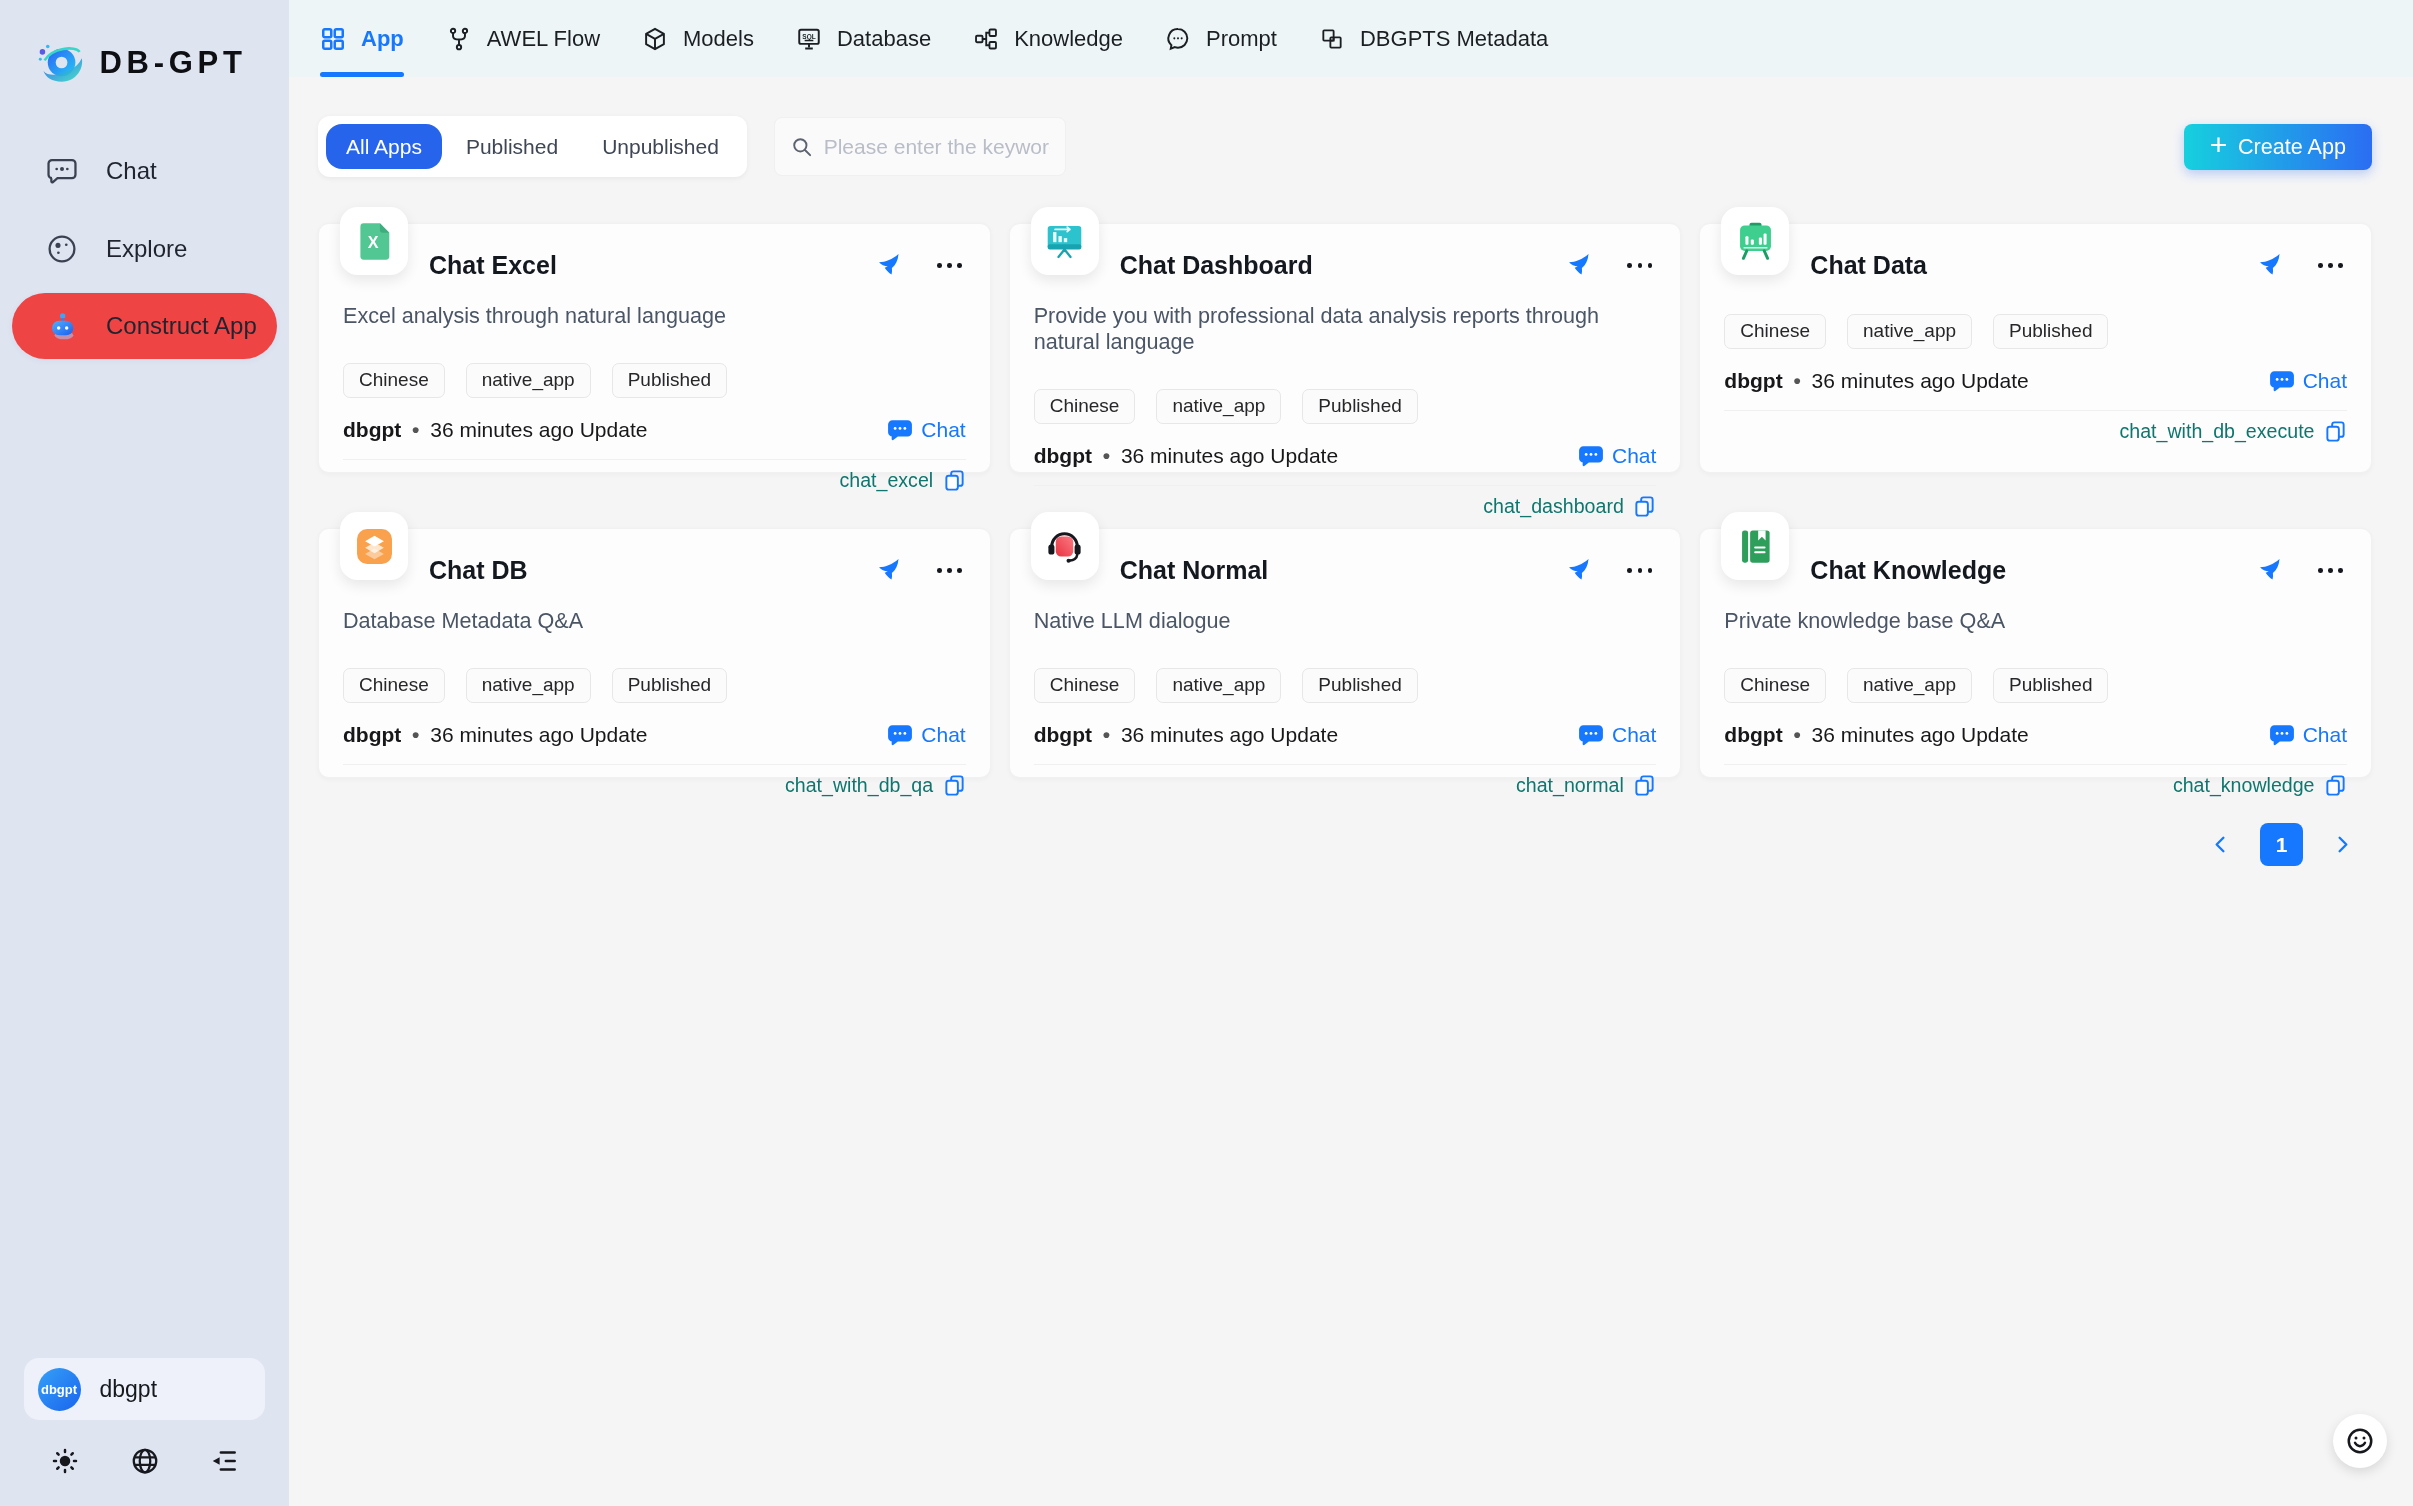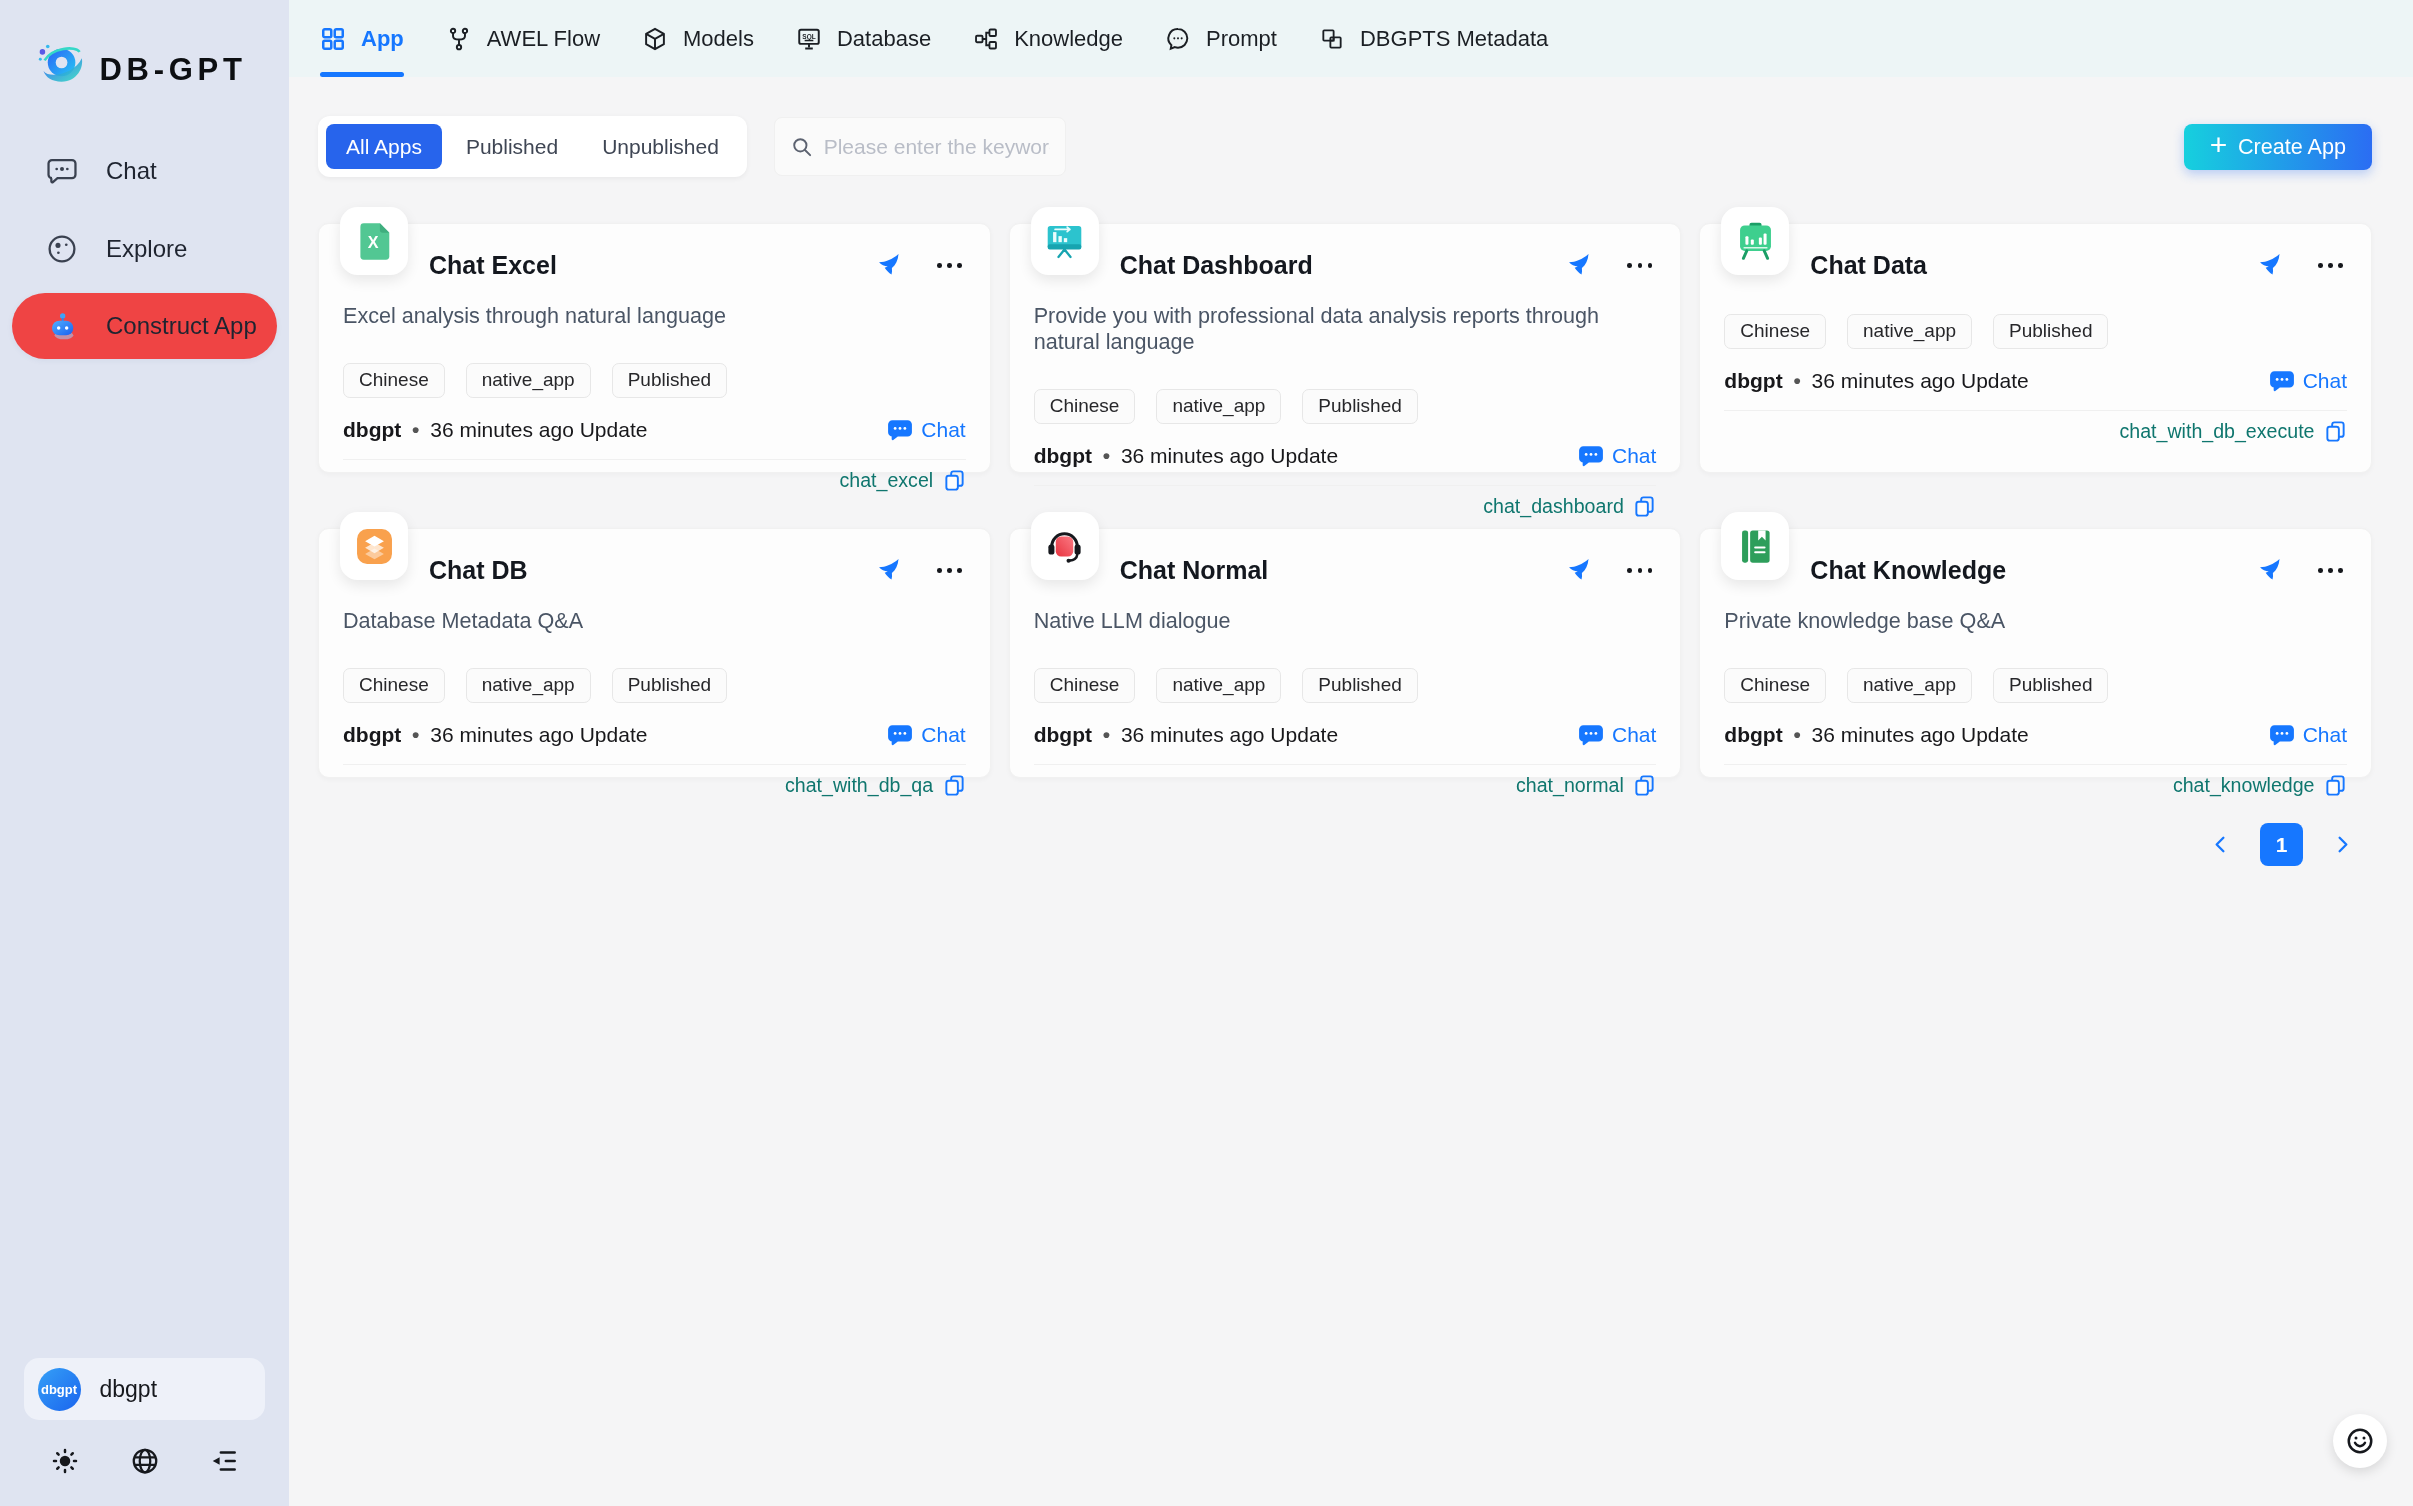--- a/index.html
+++ b/index.html
@@ -10,21 +10,21 @@
     background:#f5f5f6;
     color:#1f2430;
   }
   
   .sidebar {
     width:289px; height:100%;
     background:#dfe4f1;
     display:flex; flex-direction:column;
     flex-shrink:0;
   }
-  .logo { display:flex; align-items:flex-end; gap:13.5px; padding:37px 0 0 35px; }
+  .logo { display:flex; align-items:center; gap:13.5px; padding:37px 0 0 35px; }
   .logo svg { width:51px; height:51px; }
   .logo-text { font-size:31px; font-weight:800; letter-spacing:4.7px; color:#0d0f12; }
   .menu { margin-top:50px; padding:0 12px; }
   .menu-item {
     height:66px; display:flex; align-items:center; gap:28px;
     padding-left:34px; border-radius:41px; font-size:24px; color:#1f2430;
     margin-bottom:11.5px; cursor:pointer;
   }
   .menu-item.active { background:#ef4444; box-shadow:0 1.4px 6.8px rgba(40,60,120,.06); }
   .menu-item svg { width:32px; height:32px; flex-shrink:0; }
@@ -59,21 +59,21 @@
   .content { flex:1; position:relative; }
 
   
   .toolbar { display:flex; align-items:center; margin:39px 41px 0 29px; }
   .segmented {
     background:#fff; border-radius:12px; padding:8px; display:flex; gap:4px;
     box-shadow:0 1.4px 5.4px rgba(0,0,0,.05);
   }
   .seg-btn {
     border:none; background:transparent; font-family:inherit; font-size:21px;
-    color:#3f4654; padding:0 20px; height:45px; border-radius:8px; cursor:pointer;
+    color:#3f4654; padding:0 20px; height:45px; border-radius:16px; cursor:pointer;
   }
   .seg-btn.active { background:#2764ec; color:#fff; }
   .search {
     margin-left:27px; width:292px; height:59px; background:#fafafa;
     border:1.4px solid #f0f0f0; border-radius:8px;
     display:flex; align-items:center; gap:10.8px; padding:0 15px;
   }
   .search svg { width:23px; height:23px; flex-shrink:0; }
   .search input {
     border:0; background:transparent; outline:none; font-family:inherit;

